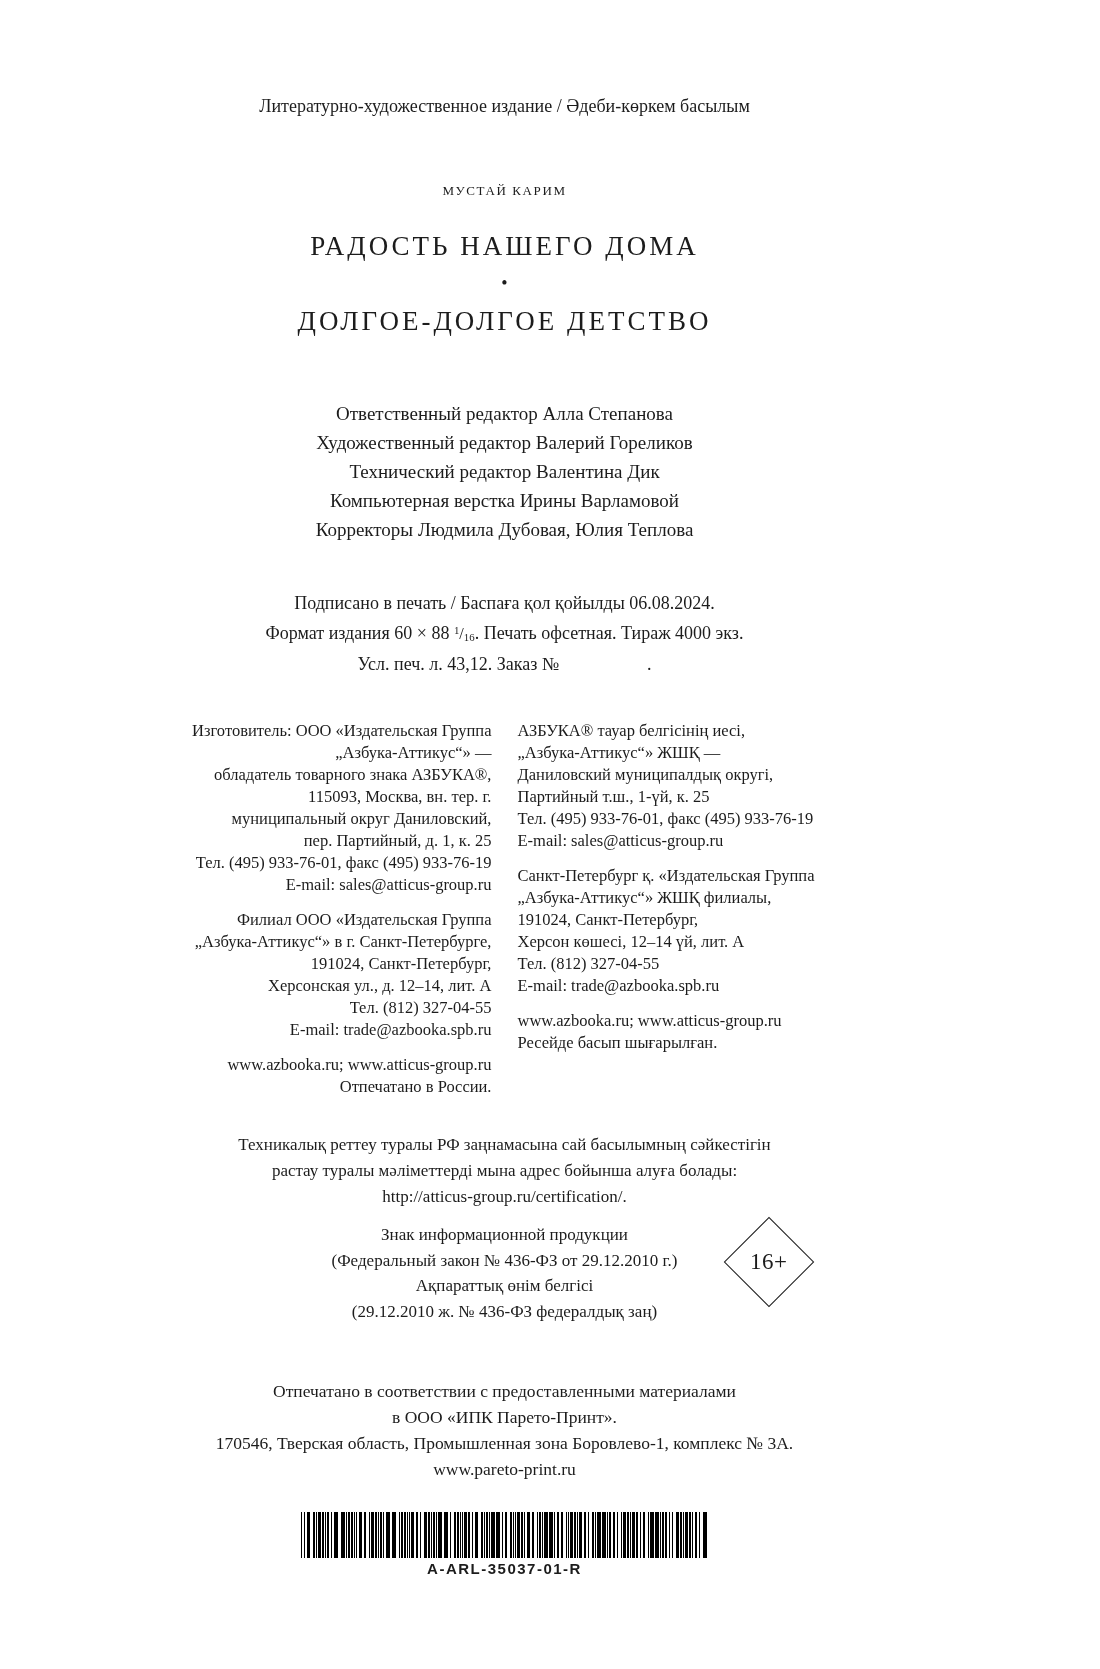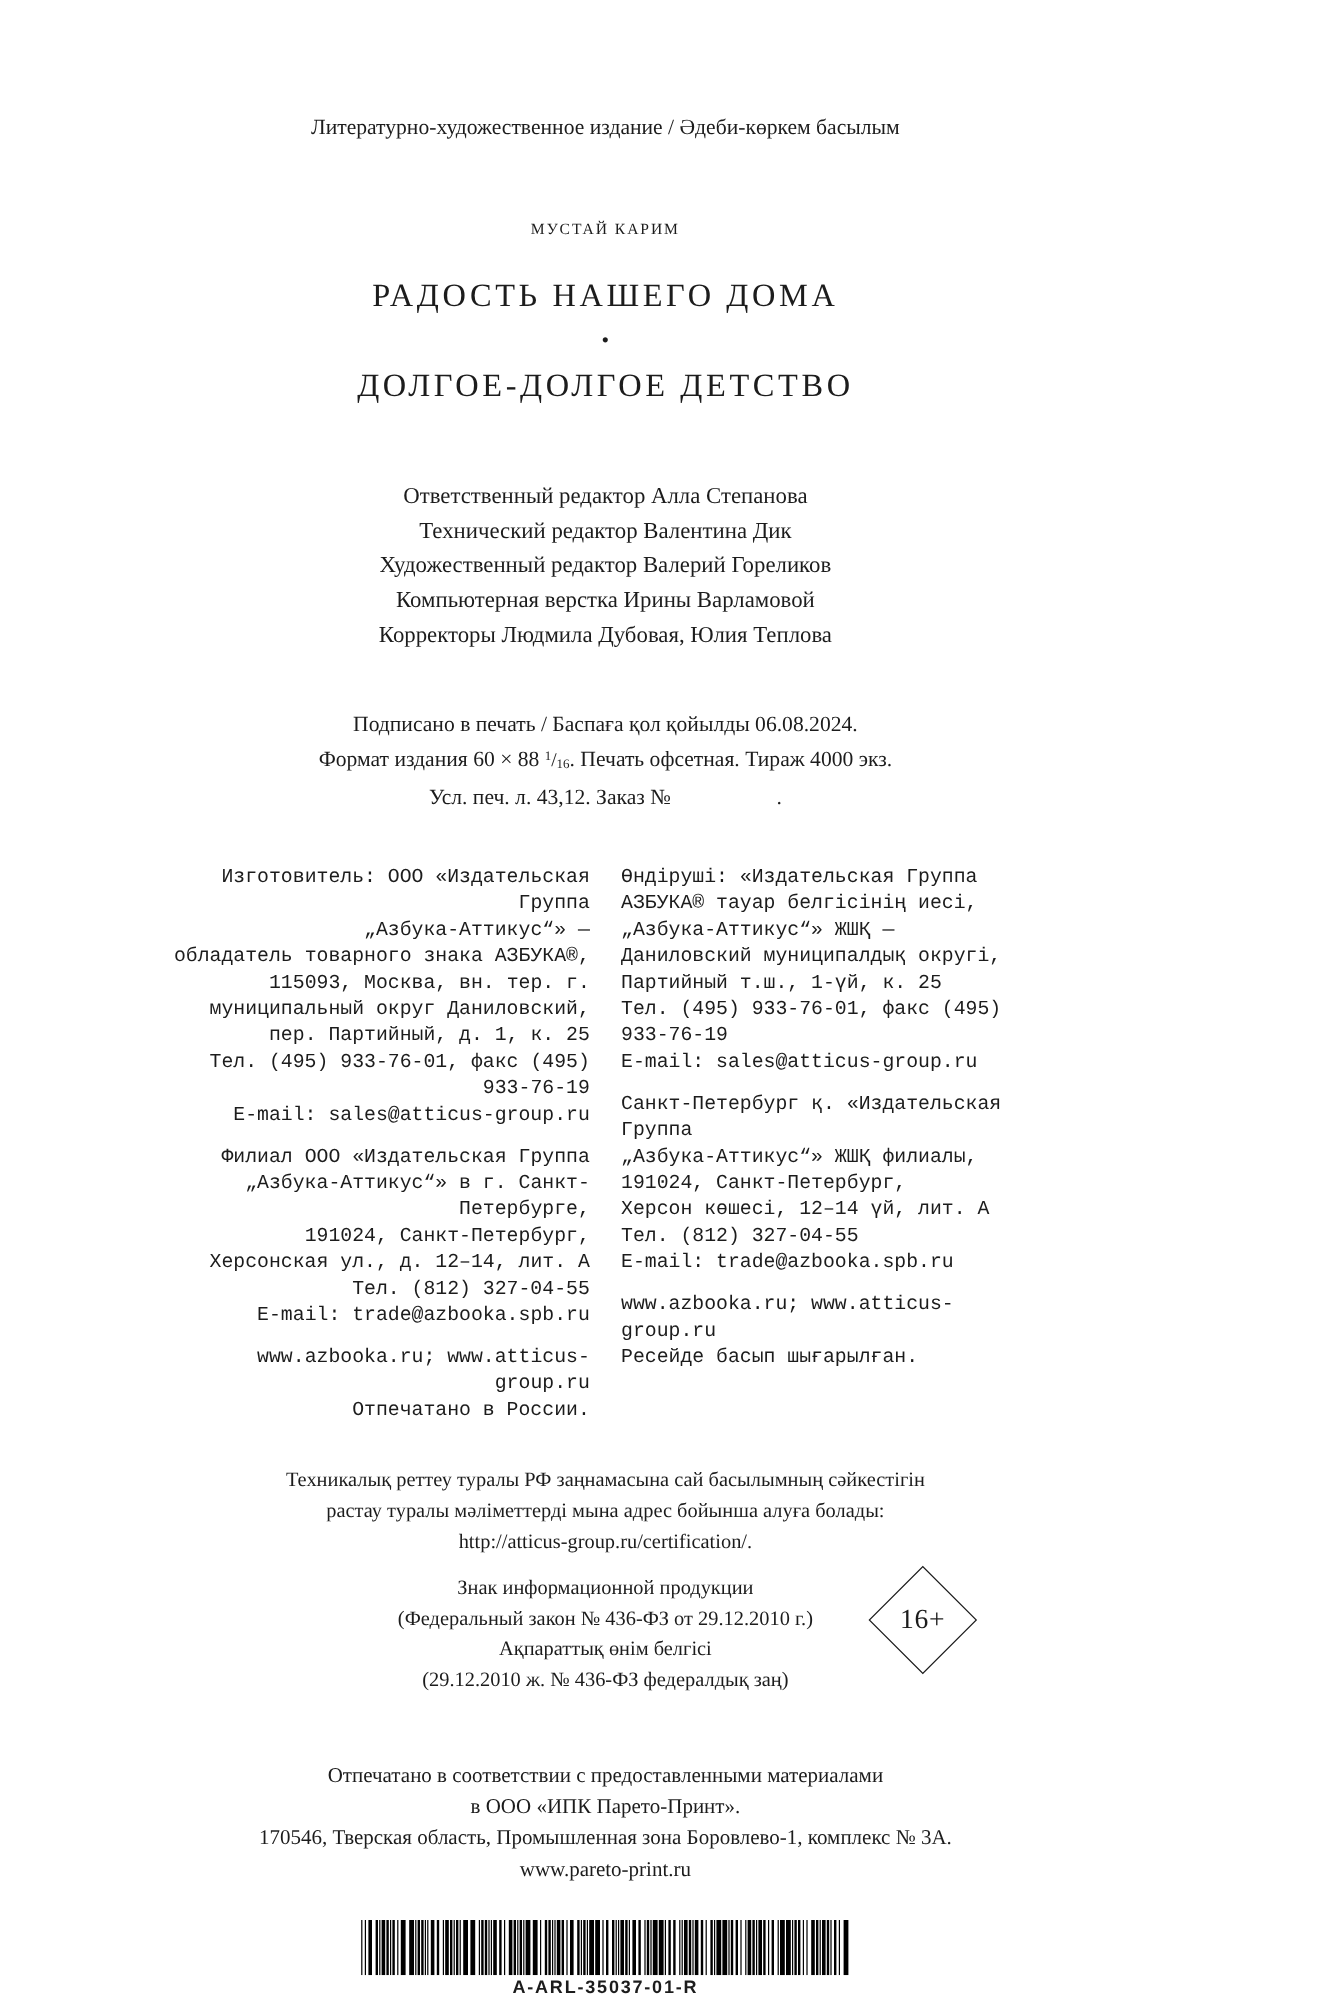--- a/index.html
+++ b/index.html
@@ -18,21 +18,21 @@
 
   .credits { margin-top:62px; font-size:19px; line-height:29px; }
 
   .print-info { margin-top:46px; font-size:18px; line-height:27px; }
   .frac-sup { font-size:0.6em; vertical-align:0.5em; }
   .frac-slash { font-size:0.9em; }
   .frac-sub { font-size:0.6em; vertical-align:-0.15em; }
   .order-gap { display:inline-block; width:88px; }
 
   .columns { margin:42px auto 0 auto; width:726px; display:flex; gap:26px; font-size:16.5px; line-height:22px; }
-  .col { width:350px;font-family:Liberation Mono, monospace; }
+  .col { width:350px; }
   .col-left { text-align:right; }
   .col-right { text-align:left; }
   .col .group { margin-bottom:13px; }
   .col .group:last-child { margin-bottom:0; }
 
   .certification { margin-top:34px; font-size:17px; line-height:26px; }
 
   .info-sign-wrap { position:relative; margin-top:12px; }
   .info-sign { font-size:17px; line-height:25.5px;font-family:Liberation Serif, serif; }
   .age-diamond { position:absolute; left:737px; top:8px; width:64px; height:64px;
@@ -56,22 +56,22 @@
   <div class="edition-line center">Литературно-художественное издание / Әдеби-көркем басылым</div>
 
   <div class="author center">МУСТАЙ КАРИМ</div>
 
   <div class="book-title center">РАДОСТЬ НАШЕГО ДОМА</div>
   <div class="title-bullet center">•</div>
   <div class="book-title second center">ДОЛГОЕ-ДОЛГОЕ ДЕТСТВО</div>
 
   <div class="credits center">
       <div>Ответственный редактор Алла Степанова</div>
+      <div>Художественный редактор Валерий Гореликов</div>
       <div>Технический редактор Валентина Дик</div>
-      <div>Художественный редактор Валерий Гореликов</div>
       <div>Компьютерная верстка Ирины Варламовой</div>
       <div>Корректоры Людмила Дубовая, Юлия Теплова</div>
     </div>
 
   <div class="print-info center">
     <div>Подписано в печать / Баспаға қол қойылды 06.08.2024.</div>
     <div>
       <span>Формат издания 60 × 88 </span><span class="frac-sup">1</span><span class="frac-slash">/</span><span class="frac-sub">16</span><span>. Печать офсетная. Тираж 4000 экз.</span>
     </div>
     <div>
@@ -99,21 +99,20 @@
           <div>Тел. (812) 327-04-55</div>
           <div>E-mail: trade@azbooka.spb.ru</div>
         </div>
       <div class="group">
           <div>www.azbooka.ru; www.atticus-group.ru</div>
           <div>Отпечатано в России.</div>
         </div>
     </div>
     <div class="col col-right">
       <div class="group">
-          <div>Өндіруші: «Издательская Группа</div>
           <div>АЗБУКА® тауар белгісінің иесі,</div>
           <div>„Азбука-Аттикус“» ЖШҚ —</div>
           <div>Даниловский муниципалдық округі,</div>
           <div>Партийный т.ш., 1-үй, к. 25</div>
           <div>Тел. (495) 933-76-01, факс (495) 933-76-19</div>
           <div>E-mail: sales@atticus-group.ru</div>
         </div>
       <div class="group">
           <div>Санкт-Петербург қ. «Издательская Группа</div>
           <div>„Азбука-Аттикус“» ЖШҚ филиалы,</div>

